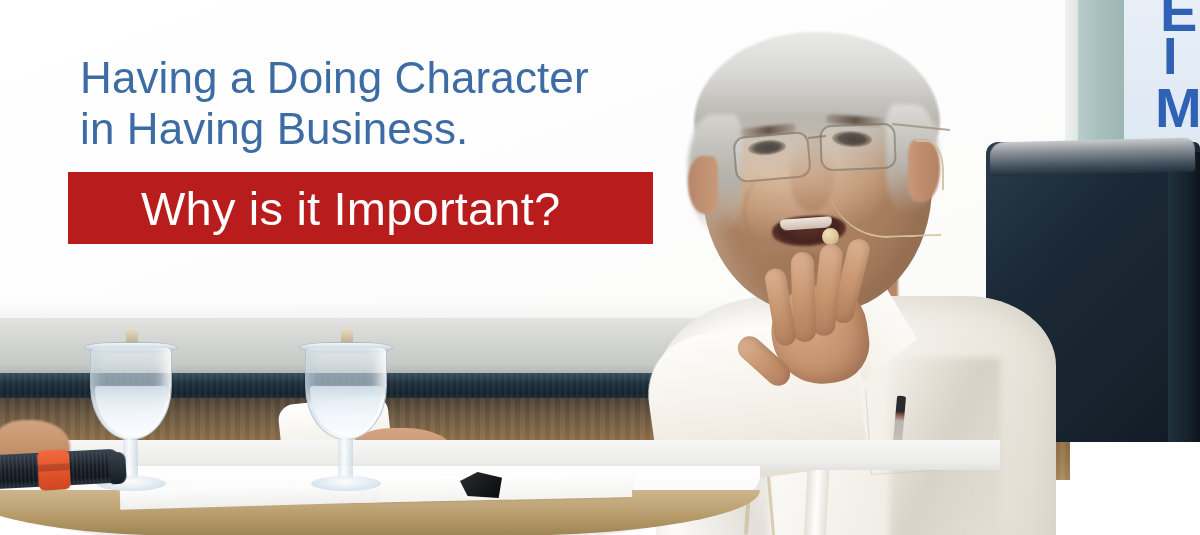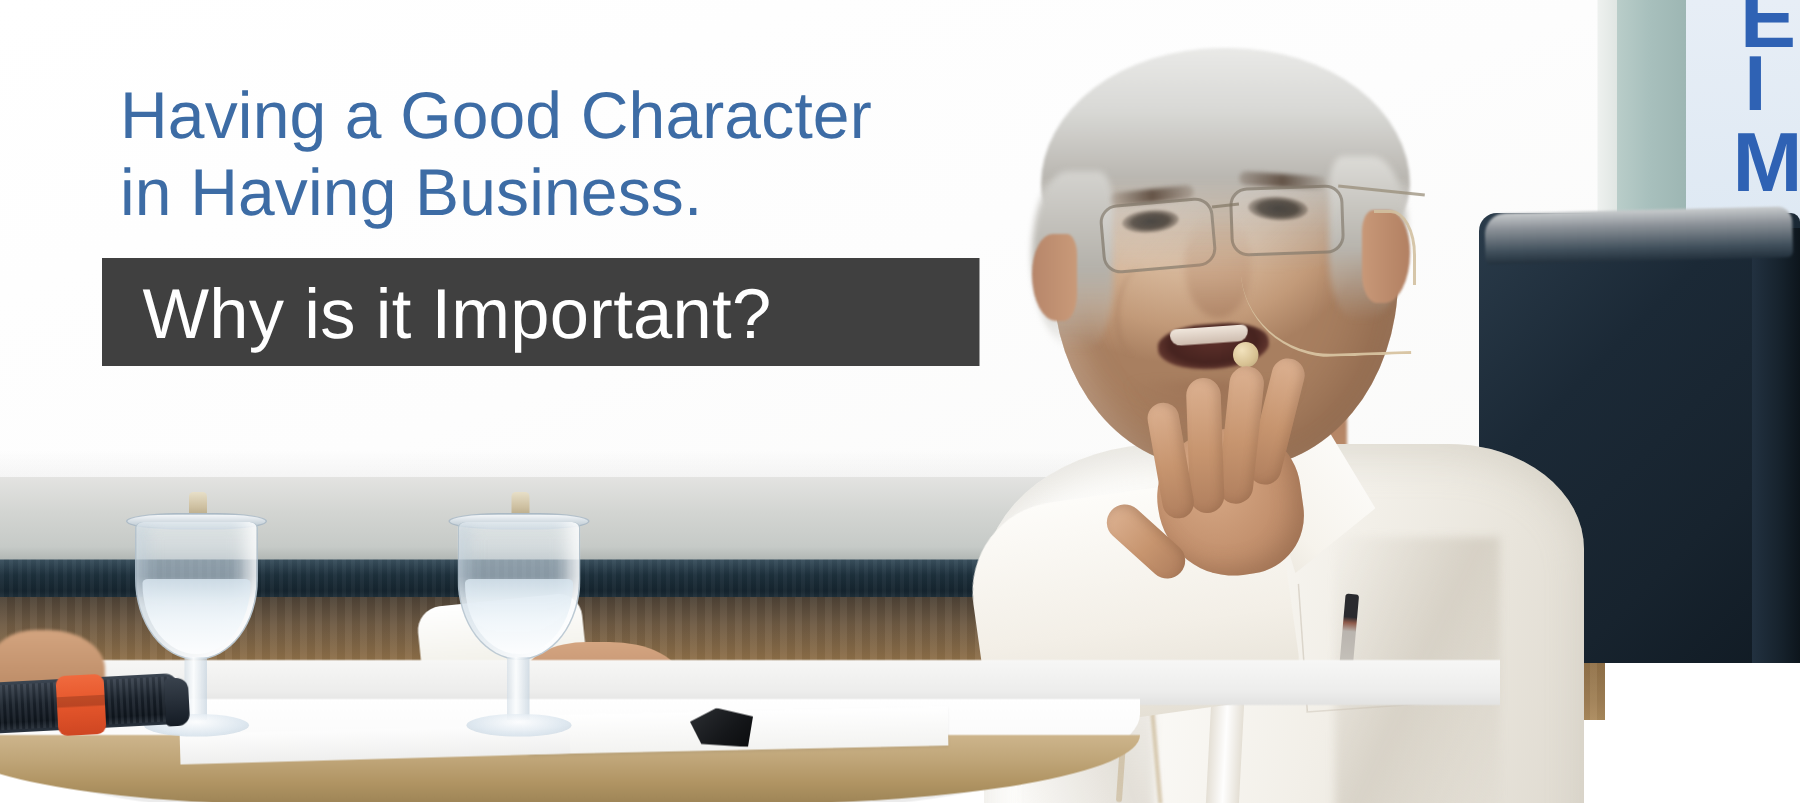--- a/index.html
+++ b/index.html
@@ -445,22 +445,22 @@
     font-size: 44px;
     font-weight: 400;
     line-height: 1.17;
     letter-spacing: 0.1px;
     white-space: nowrap;
     font-family: "Liberation Sans", sans-serif;
   }
   .highlight-box {
     position: absolute; left: 68px; top: 172px;
     width: 585px; height: 72px;
-    background: #404040;
-    display: flex; align-items: center;
+    background: #b91c1c;
+    display: flex; align-items: center; padding-left: 46px;
   }
   .highlight-text {
     color: #ffffff;
     font-size: 47px;
     font-weight: 400;
     line-height: 1;
     padding-left: 27px;
     letter-spacing: 0.2px;
     white-space: nowrap;
     font-family: "Liberation Sans", sans-serif;
@@ -584,21 +584,21 @@
       <div class="gob-foot"></div>
     </div>
 
     <div class="mic-body photo-soft"></div>
     <div class="mic-ring photo-soft"></div>
     <div class="mic-cap photo-soft"></div>
 
   </div>
 
   <div class="title-block">
-    <div class="title-line">Having a Good Character</div>
+    <div class="title-line">Having a Doing Character</div>
     <div class="title-line">in Having Business.</div>
   </div>
 
   <div class="highlight-box">
     <span class="highlight-text">Why is it Important?</span>
   </div>
 
 </div>
 
 </body></html>

